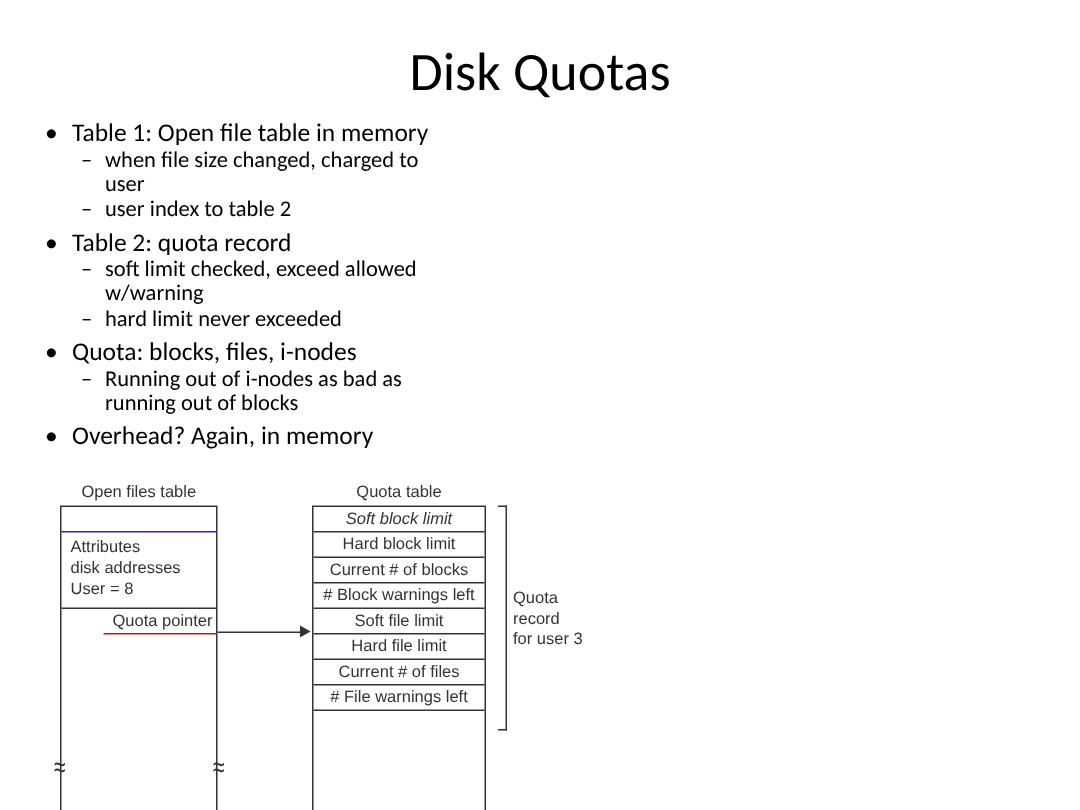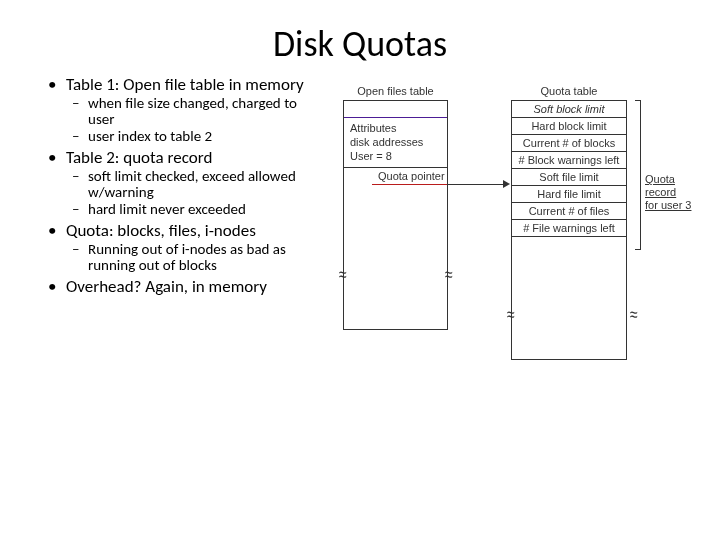--- a/index.html
+++ b/index.html
@@ -9,27 +9,28 @@
     background: #fff;
     font-family: Calibri, Arial, sans-serif;
     color: #000;
     overflow: hidden;
     position: relative;
   }
   .title {
     text-align: center;
     font-size: 36px;
     font-weight: 400;
-    padding-top: 22px;
+    padding-top: 2px;
     padding-bottom: 10px;
+    margin-top: 24px;
   }
   .content {
     display: flex;
-    flex-direction: row;
-    padding: 0 20px 0 48px;
+    flex-direction: column;
+    padding: 0 20px 0 30px;
     gap: 10px;
   }
   .text-col {
     width: 275px;
     font-size: 17px;
     line-height: 1.05;
   }
   .text-col ul { list-style: none; }
   .lvl1 > li { position: relative; padding-left: 18px; margin-bottom: 4px; }
   .lvl1 > li::before { content: "•"; position: absolute; left: 0; top: 0; }
@@ -159,20 +160,20 @@
         <div class="row">Soft file limit</div>
         <div class="row">Hard file limit</div>
         <div class="row">Current # of files</div>
         <div class="row" style="border-bottom:1px solid #333;"># File warnings left</div>
       </div>
     </div>
     <span class="ellipsis" style="left:174px; top:230px;">≈</span>
     <span class="ellipsis" style="left:297px; top:230px;">≈</span>
 
     <div class="bracket" style="left:302px; top:24px; width:6px; height:150px;"></div>
-    <div class="bracket-label" style="left:312px; top:97px;text-decoration:underline;">
+    <div class="bracket-label" style="left:312px; top:80px;">
       <div>Quota</div>
       <div>record</div>
       <div>for user 3</div>
     </div>
 
   </div>
 </div>
 
 </body></html>

